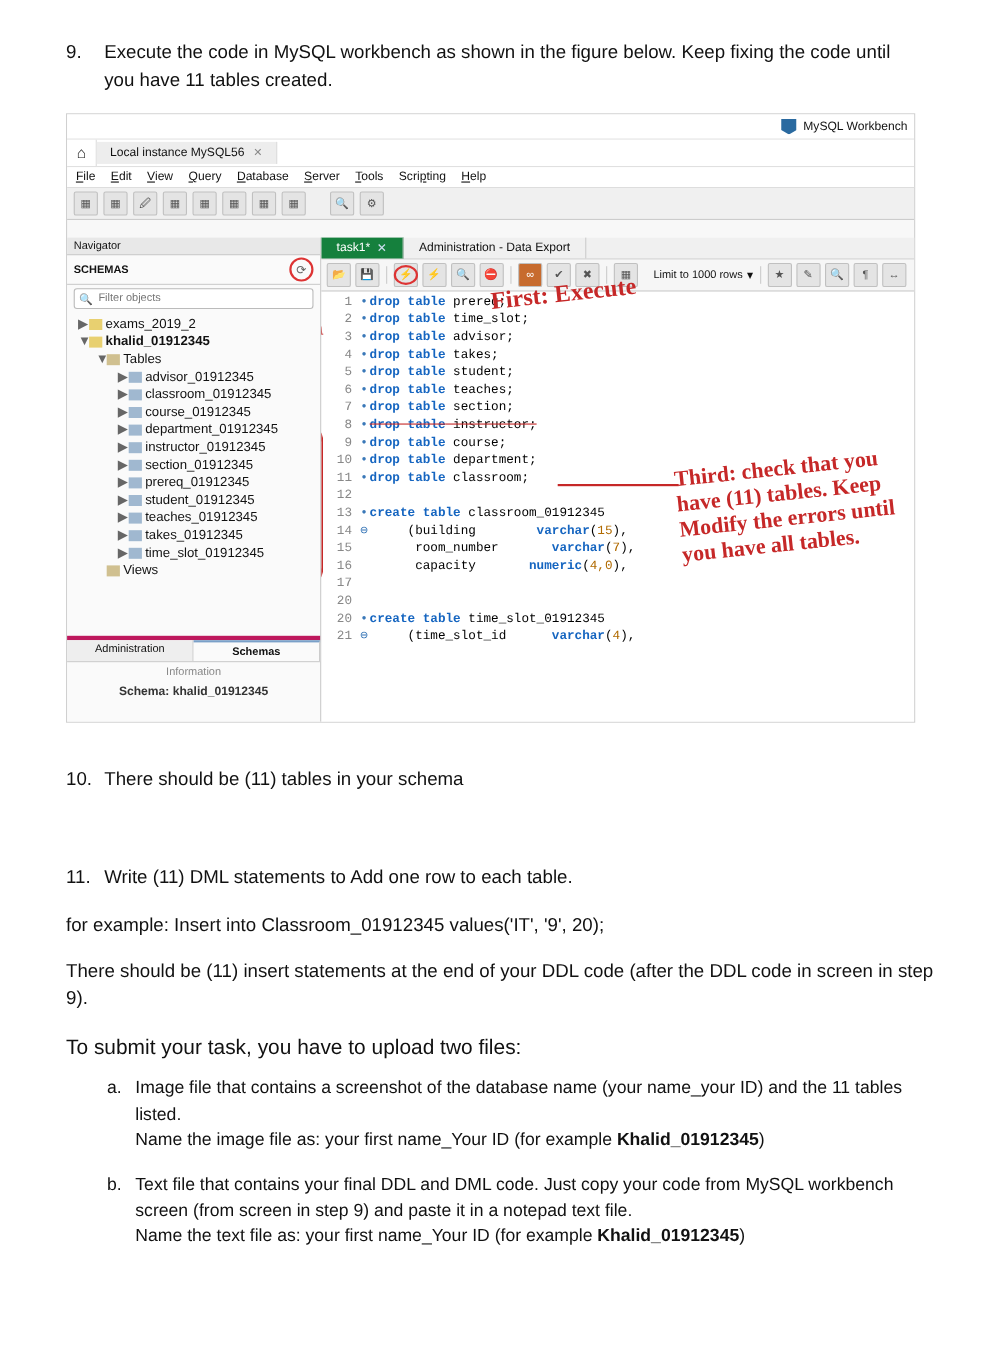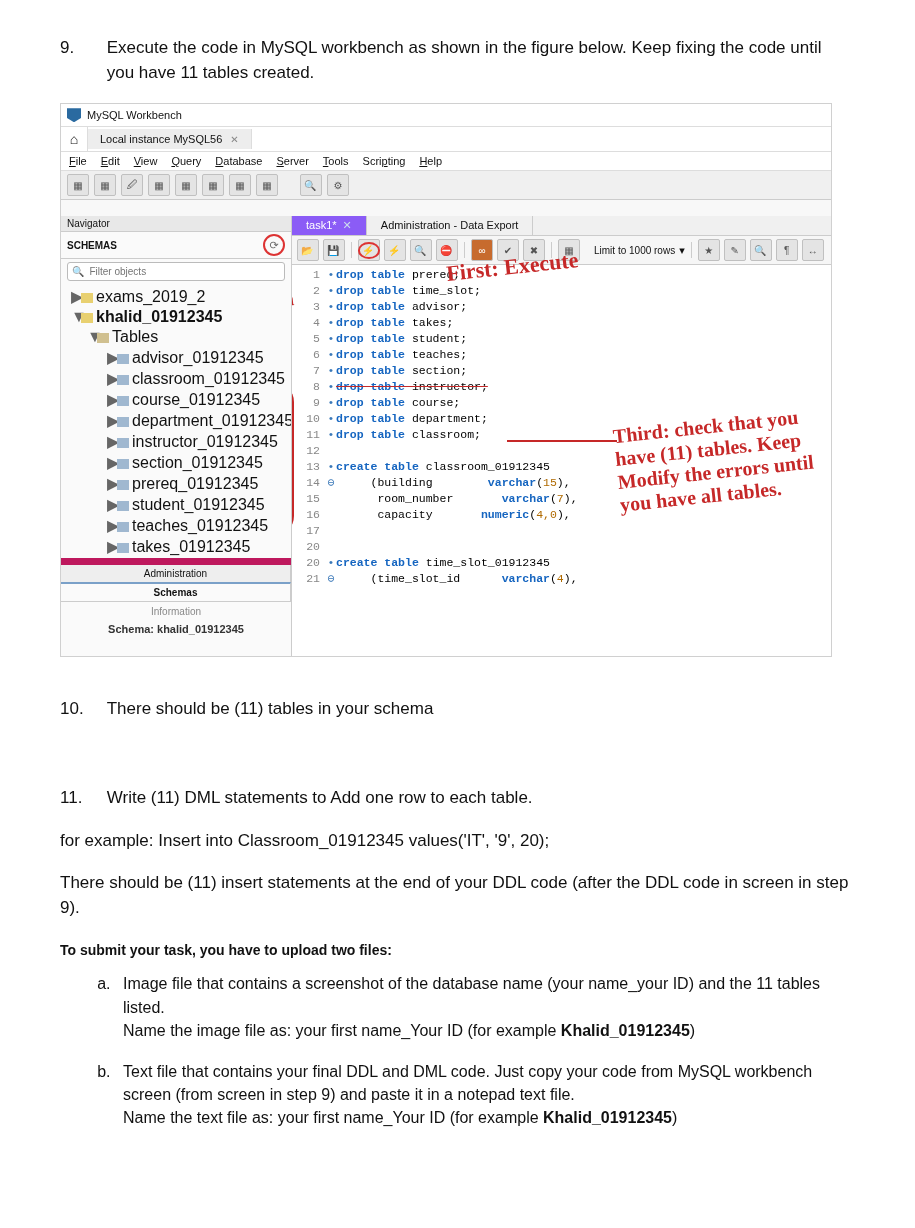--- a/index.html
+++ b/index.html
@@ -5,77 +5,77 @@
   body {
     margin: 0;
     padding: 30px 60px;
     font-family: Arial, Helvetica, sans-serif;
     background: #fff;
     color: #111;
     width: 795px;
   }
   .instr { font-size: 17px; line-height: 1.45; margin: 6px 0 18px 0; }
   .instr-num { display:inline-block; width: 30px; vertical-align: top; }
-  .instr-body { display:inline-block; width: 730px; vertical-align: top; margin-left: 12px; }
-  h3.submit { font-size: 14px; font-weight: bold; margin: 22px 0 14px 0; }
+  .instr-body { display:inline-block; width: 730px; vertical-align: top; }
+  h3.submit { font-size: 19px; font-weight: normal; margin: 22px 0 14px 0; }
   ol.sub { list-style: lower-alpha; margin: 0 0 0 55px; padding: 0; }
   ol.sub li { font-size: 16px; line-height: 1.45; margin-bottom: 18px; padding-left: 8px;}
   .bold { font-weight: bold; }
 
   
   .wb {
     border: 1px solid #d0d0d0;
     width: 770px;
     margin: 10px 0 40px 0;
     font-family: "Segoe UI", Tahoma, sans-serif;
     font-size: 11px;
     background: #f8f8f8;
     position: relative;
     user-select: none;
   }
-  .wb .titlebar { background:#fff; padding:4px 6px; display:flex; align-items:center; gap:6px; border-bottom:1px solid #ddd;}
+  .wb .titlebar { background:#fff; padding:4px 6px; display:flex; align-items:center; gap:6px; border-bottom:1px solid #ddd;justify-content:flex-end;}
   .wb .titlebar .logo { width:14px; height:14px; background:#2a6aa0; display:inline-block; clip-path: polygon(0 0,100% 0,100% 70%,50% 100%,0 70%);}
   .wb .tabsrow { background:#fff; display:flex; align-items:center; border-bottom:1px solid #ddd;}
   .wb .home { width:26px; text-align:center; padding:4px 0; border-right:1px solid #ddd; font-size:14px;}
   .wb .conn-tab { padding:4px 12px; background:#ededed; border-right:1px solid #ddd; display:flex; gap:8px; align-items:center;}
   .wb .conn-tab .x { color:#888; font-size:10px;}
   .wb .menubar { background:#fff; padding:3px 8px; display:flex; gap:14px; border-bottom:1px solid #ddd;}
   .wb .menubar span u { text-decoration: underline; }
   .wb .toolbar1 { background:#f0f0f0; padding:3px 6px; display:flex; gap:5px; border-bottom:1px solid #ccc;}
   .wb .tbtn { width:20px; height:20px; background:#e4e4e4; border:1px solid #c0c0c0; border-radius:2px; display:flex; align-items:center; justify-content:center; font-size:10px; color:#555;}
   .wb .main { display:flex; height:440px;margin-top:16px;}
   .wb .sidebar { width:230px; background:#fafafa; border-right:1px solid #ccc; display:flex; flex-direction:column; position:relative;}
   .wb .nav-head { background:#e8e8e8; font-size:10px; padding:2px 6px; border-bottom:1px solid #ccc;}
   .wb .sch-row { display:flex; align-items:center; padding:2px 6px; border-bottom:1px solid #ccc; justify-content:space-between;}
   .wb .sch-row .lbl { font-weight:bold; font-size:10px;}
   .wb .sch-row .refresh { width:18px; height:18px; border:2px solid #d33; border-radius:50%; display:flex; align-items:center; justify-content:center; font-size:11px; color:#666;}
   .wb .filter { padding:3px 6px;}
   .wb .filter .fbox { display:flex; align-items:center; border:1px solid #bbb; background:#fff; border-radius:3px; padding:1px 4px;}
   .wb .filter input { border:none; outline:none; width:100%; font-size:10px; padding:2px;}
-  .wb .tree { flex:1; overflow:hidden; padding:2px 0; font-size:16px;}
+  .wb .tree { flex:1; overflow:hidden; padding:2px 0; font-size:12px;}
   .wb .tree .node { padding:1px 0 1px 10px; white-space:nowrap;}
   .wb .tree .node.l1 { padding-left:10px;}
   .wb .tree .node.l2 { padding-left:26px;}
   .wb .tree .node.l3 { padding-left:46px;}
   .wb .tree .tw { display:inline-block; width:10px; color:#666;}
   .wb .tree .ic { display:inline-block; width:12px; height:10px; margin-right:3px; vertical-align:middle; background:#ccc;}
   .wb .tree .ic.db { background:#e8d070;}
   .wb .tree .ic.tbl { background:#a0b8d0;}
   .wb .tree .ic.fold { background:#d0c090;}
   .wb .tree .boldn { font-weight:bold;}
-  .wb .bottom-tabs { display:flex; border-top:7px solid #be185d; font-size:10px;flex-direction:column;}
+  .wb .bottom-tabs { display:flex; border-top:4px solid #be185d; font-size:10px;}
   .wb .bottom-tabs div { flex:1; text-align:center; padding:3px; background:#eee; border-right:1px solid #ccc;}
   .wb .bottom-tabs div.active { background:#fafafa; border-top:2px solid #7aa0c8; font-weight:bold;}
   .wb .info-pane { font-size:10px; color:#888; padding:4px 6px; border-top:1px solid #ccc; height:46px;text-align:center;}
   .wb .info-pane .sname { font-weight:bold; color:#333; margin-top:6px; font-size:11px;}
 
   .wb .editor { flex:1; display:flex; flex-direction:column; background:#fff;}
   .wb .ed-tabs { display:flex; background:#f0f0f0; border-bottom:1px solid #ccc;}
   .wb .ed-tab { padding:3px 14px; font-size:11px; border-right:1px solid #ccc; display:flex; gap:6px;}
-  .wb .ed-tab.active { background:#8b5cf6; color:#fff;}
+  .wb .ed-tab.active { background:#15803d; color:#fff;}
   .wb .ed-tool { padding:3px 5px; display:flex; align-items:center; gap:4px; border-bottom:1px solid #ccc; background:#f6f6f6;}
   .wb .ed-tool .sep { width:1px; height:16px; background:#ccc; margin:0 2px;}
   .wb .code { flex:1; overflow:auto; font-family: Consolas, "Courier New", monospace; font-size:11.5px; line-height:16px; padding:2px 0;}
   .wb .code .line { display:flex; align-items:flex-start; white-space:pre;}
   .wb .code .ln { width:28px; text-align:right; color:#888; padding-right:6px; flex-shrink:0;}
   .wb .code .dot { width:10px; text-align:center; color:#3a78b8; flex-shrink:0;}
   .wb .code .txt {}
   .kw { color:#1565c0; font-weight:bold;}
   .ident { color:#000;}
   .num { color:#b06a00;}

